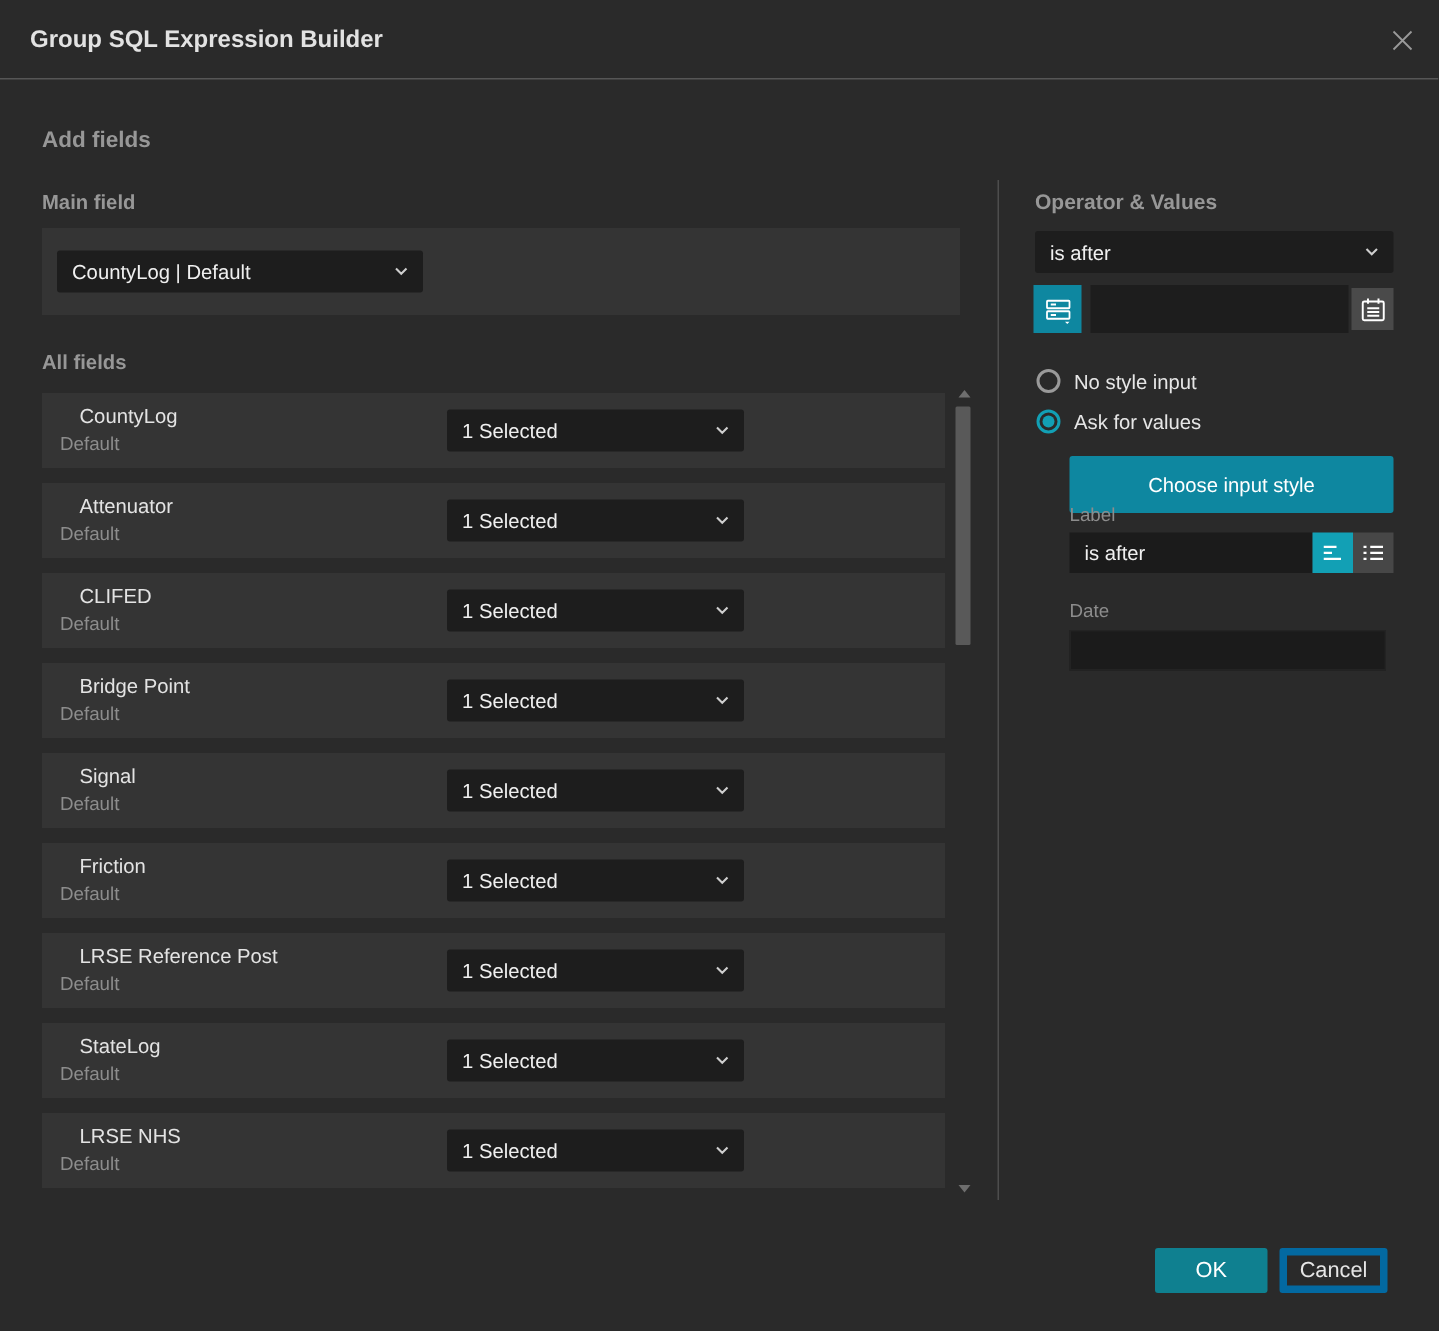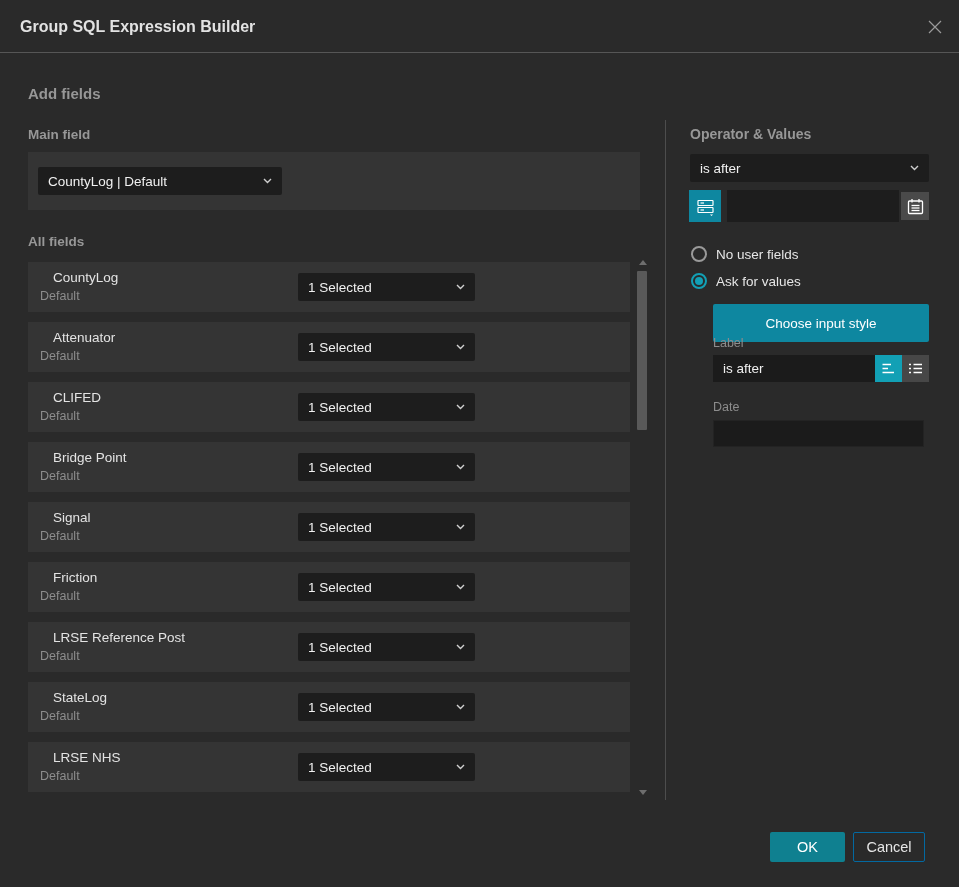--- a/index.html
+++ b/index.html
@@ -39,21 +39,21 @@
   .main-panel{position:absolute; left:28px; top:152px; width:612px; height:58px; background:var(--panel);}
   #main-field-select{position:absolute; left:10px; top:15px; width:244px;}
   #main-date-select{position:absolute; left:266px; top:15px; width:209px;}
   #main-date-select .cal{margin-right:9px; display:flex; align-items:center;}
 
   
   .rows{position:absolute; left:28px; top:262px; width:602px; display:flex; flex-direction:column; gap:10px;}
   .row{position:relative; height:50px; background:var(--panel); flex:0 0 auto;}
   .row .fname{position:absolute; left:12px; top:8px; font-size:13.5px; color:#e3e3e3;margin-left:13px;}
   .row .fsub{position:absolute; left:12px; top:27px; font-size:12.5px; color:var(--sub);}
-  .row .select{position:absolute; left:270px; top:11px; width:177px;}
+  .row .select{position:absolute; left:270px; top:11px; width:198px;}
 
   
   .scrollbar{position:absolute; left:636px; top:256px; width:14px; height:545px;}
   .sb-arrow{position:absolute; left:3px; width:0; height:0; border-left:4px solid transparent; border-right:4px solid transparent;}
   .sb-up{top:4px; border-bottom:5px solid #6e6e6e;}
   .sb-down{top:534px; border-top:5px solid #6e6e6e;}
   .sb-thumb{position:absolute; left:1px; top:15px; width:10px; height:159px; background:#595959; border-radius:1px; cursor:pointer;}
 
   
   .vdivider{position:absolute; left:665px; top:120px; width:1px; height:680px; background:#4d4d4d;}
@@ -80,21 +80,21 @@
   .small-label{position:absolute; font-size:12.5px; color:var(--sub);}
   #label-label{left:713px; top:336px;}
   #hint-label{left:713px; top:400px;}
   #label-input{position:absolute; left:713px; top:355px; width:162px; height:27px; background:#1b1b1b; border:none; color:#f0f0f0; font-size:13.5px; padding:0 10px; font-family:"Liberation Sans", sans-serif;}
   #label-style-single{position:absolute; left:875px; top:355px; width:27px; height:27px; background:var(--accent-bright);}
   #label-style-list{position:absolute; left:902px; top:355px; width:27px; height:27px; background:#474747;}
   #hint-input{position:absolute; left:713px; top:420px; width:211px; height:27px; background:#1b1b1b; border:1px solid #232323; color:#f0f0f0; font-size:13.5px; padding:0 10px; font-family:"Liberation Sans", sans-serif;}
 
   
   #ok-btn{position:absolute; left:770px; top:832px; width:75px; height:30px; background:var(--ok); border:none; color:#fff; font-size:14.5px; cursor:pointer; font-family:"Liberation Sans", sans-serif; border-radius:2px;}
-  #cancel-btn{position:absolute; left:853px; top:832px; width:72px; height:30px; background:transparent; border:1px solid #0369a1; color:#e6e6e6; font-size:14.5px; cursor:pointer; font-family:"Liberation Sans", sans-serif; border-radius:2px;}
+  #cancel-btn{position:absolute; left:853px; top:832px; width:72px; height:30px; background:transparent; border:5px solid #0369a1; color:#e6e6e6; font-size:14.5px; cursor:pointer; font-family:"Liberation Sans", sans-serif; border-radius:2px;}
 
   svg{display:block;}
 </style>
 </head>
 <body>
 
 <div class="dialog">
 
   <div class="header">
     <div class="title">Group SQL Expression Builder</div>
@@ -267,21 +267,21 @@
           <line x1="12" y1="1" x2="12" y2="4.5"></line>
         <line x1="4.5" y1="7.5" x2="12.5" y2="7.5"></line>
           <line x1="4.5" y1="10" x2="12.5" y2="10"></line>
           <line x1="4.5" y1="12.5" x2="12.5" y2="12.5"></line>
       </svg>
     </div>
   </div>
 
   <div class="radio-opt" id="radio-no-input">
     <span class="radio-circle"></span>
-    <span class="rlabel">No user fields</span>
+    <span class="rlabel">No style input</span>
   </div>
   <div class="radio-opt" id="radio-ask">
     <span class="radio-circle checked"></span>
     <span class="rlabel">Ask for values</span>
   </div>
 
   <button id="choose-style-btn">Choose input style</button>
 
   <div class="small-label" id="label-label">Label</div>
   <input id="label-input" type="text" value="is after" style="">

